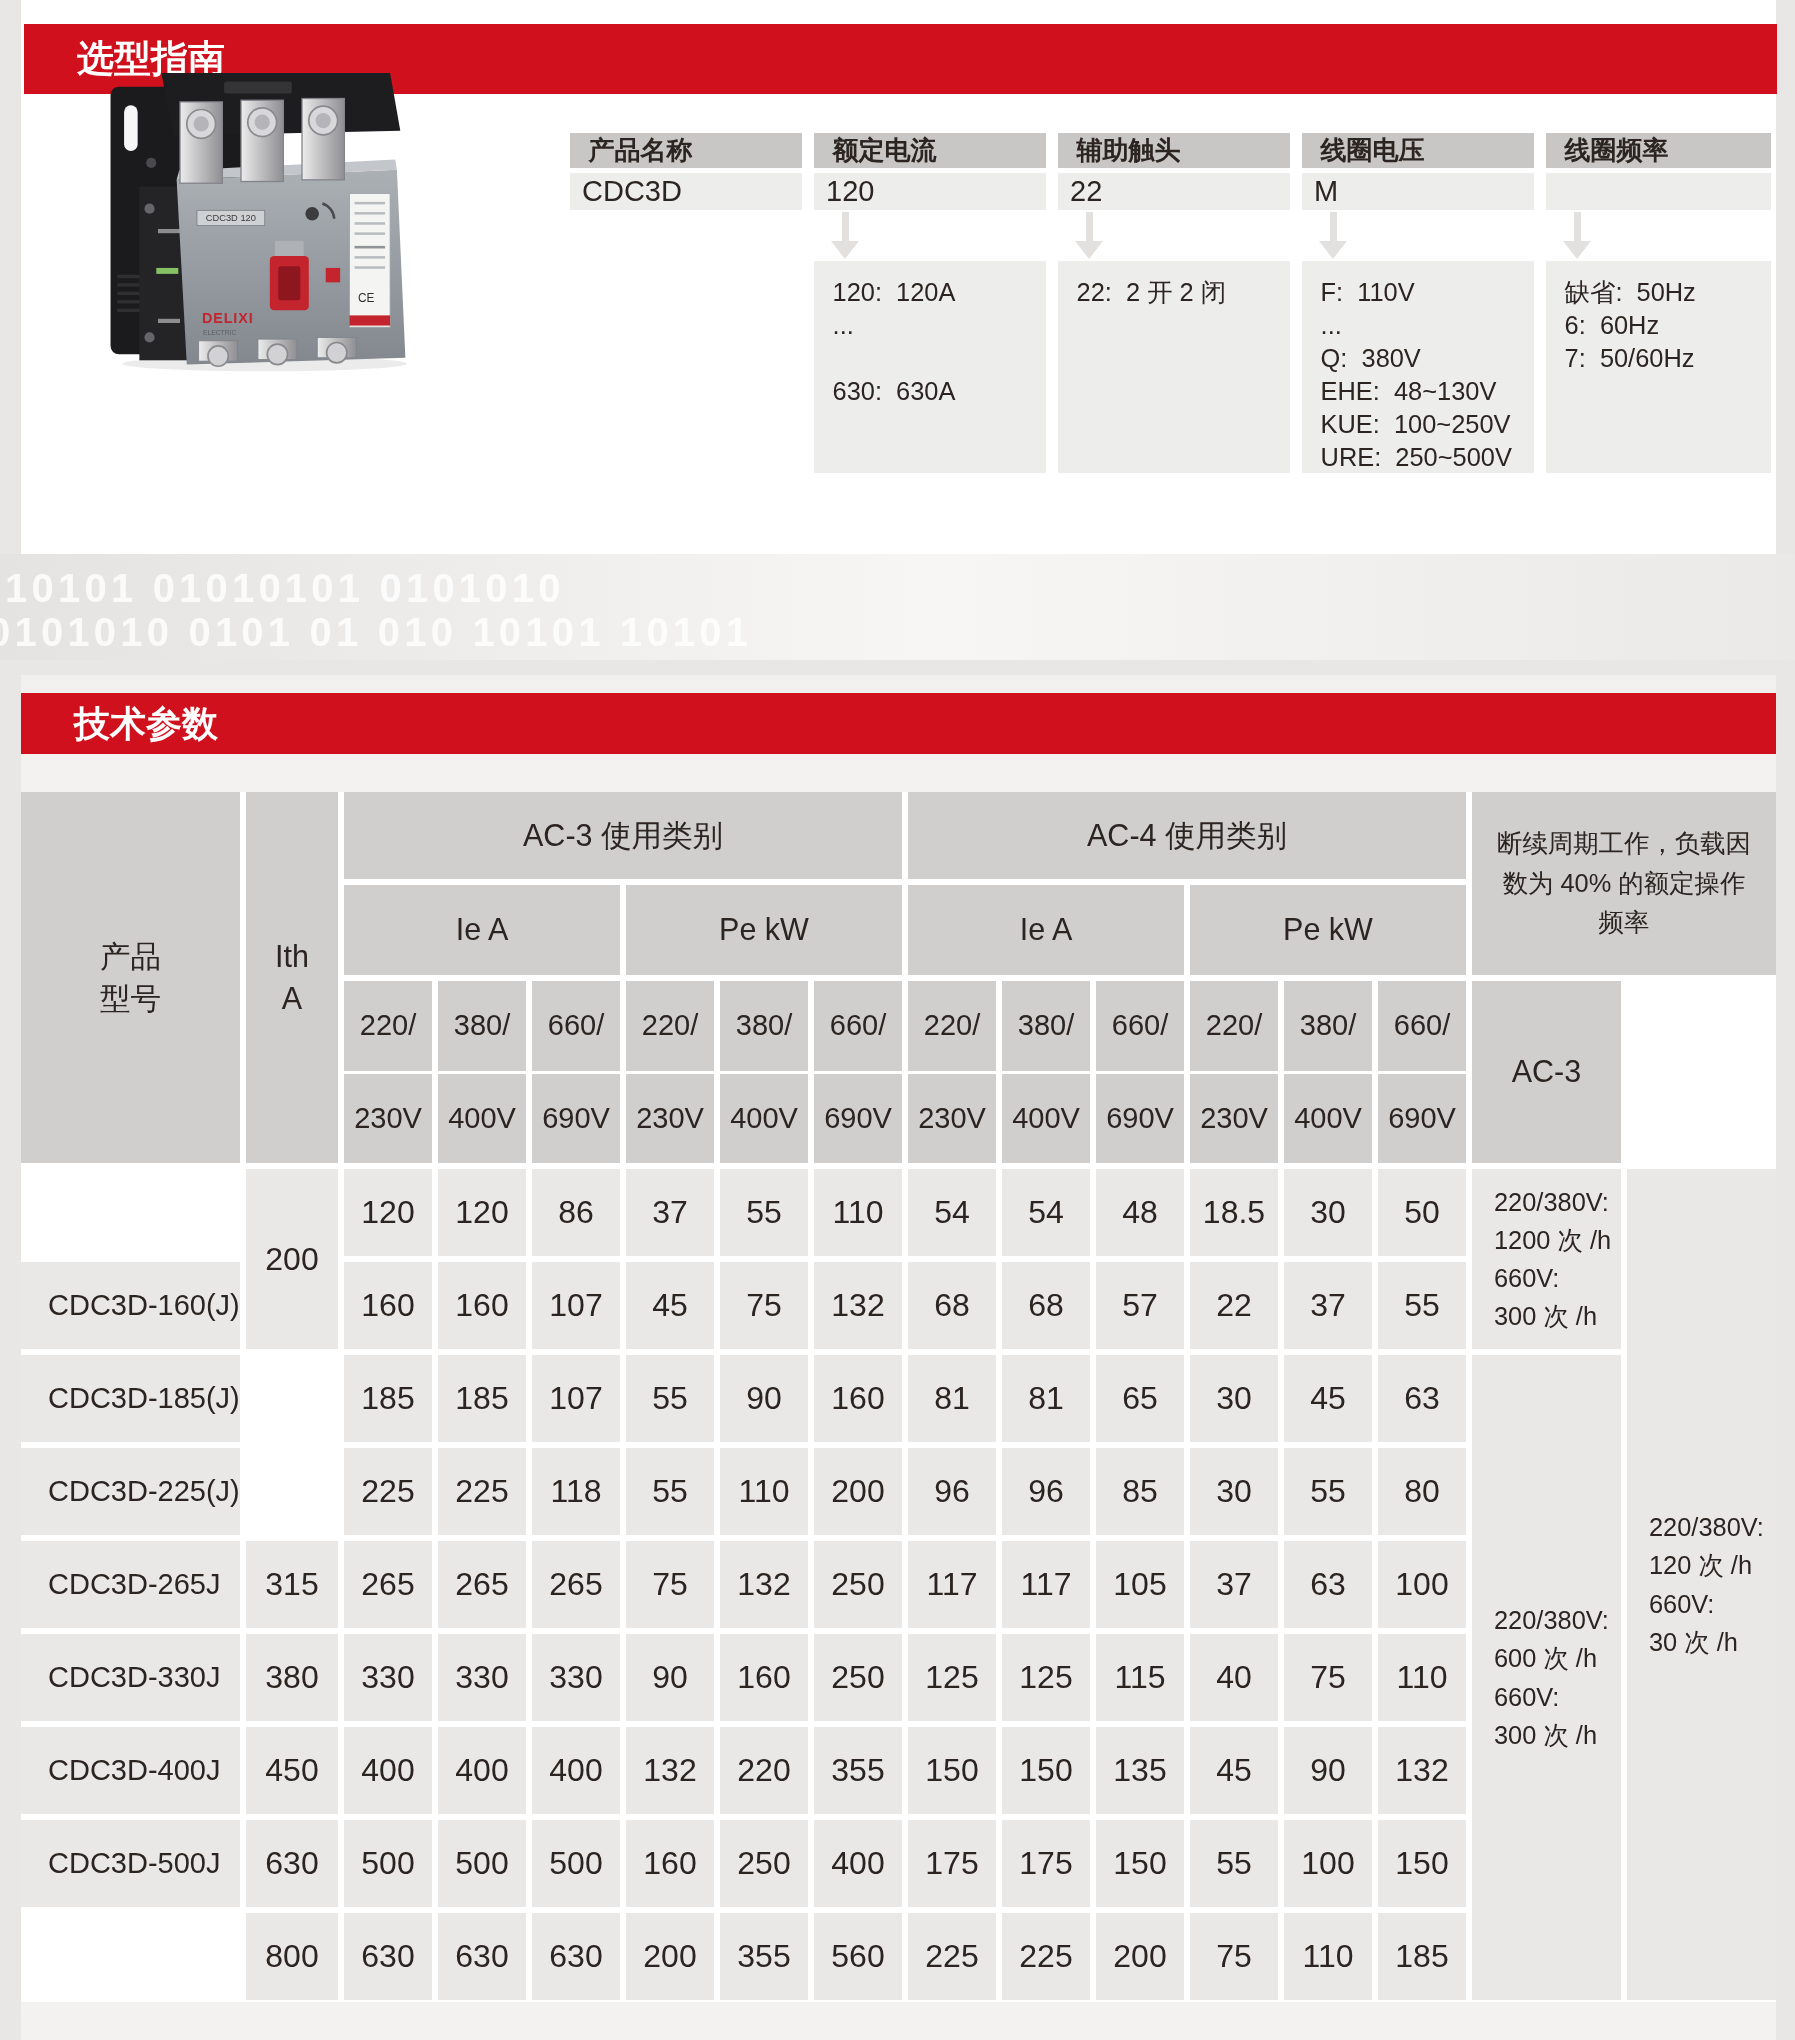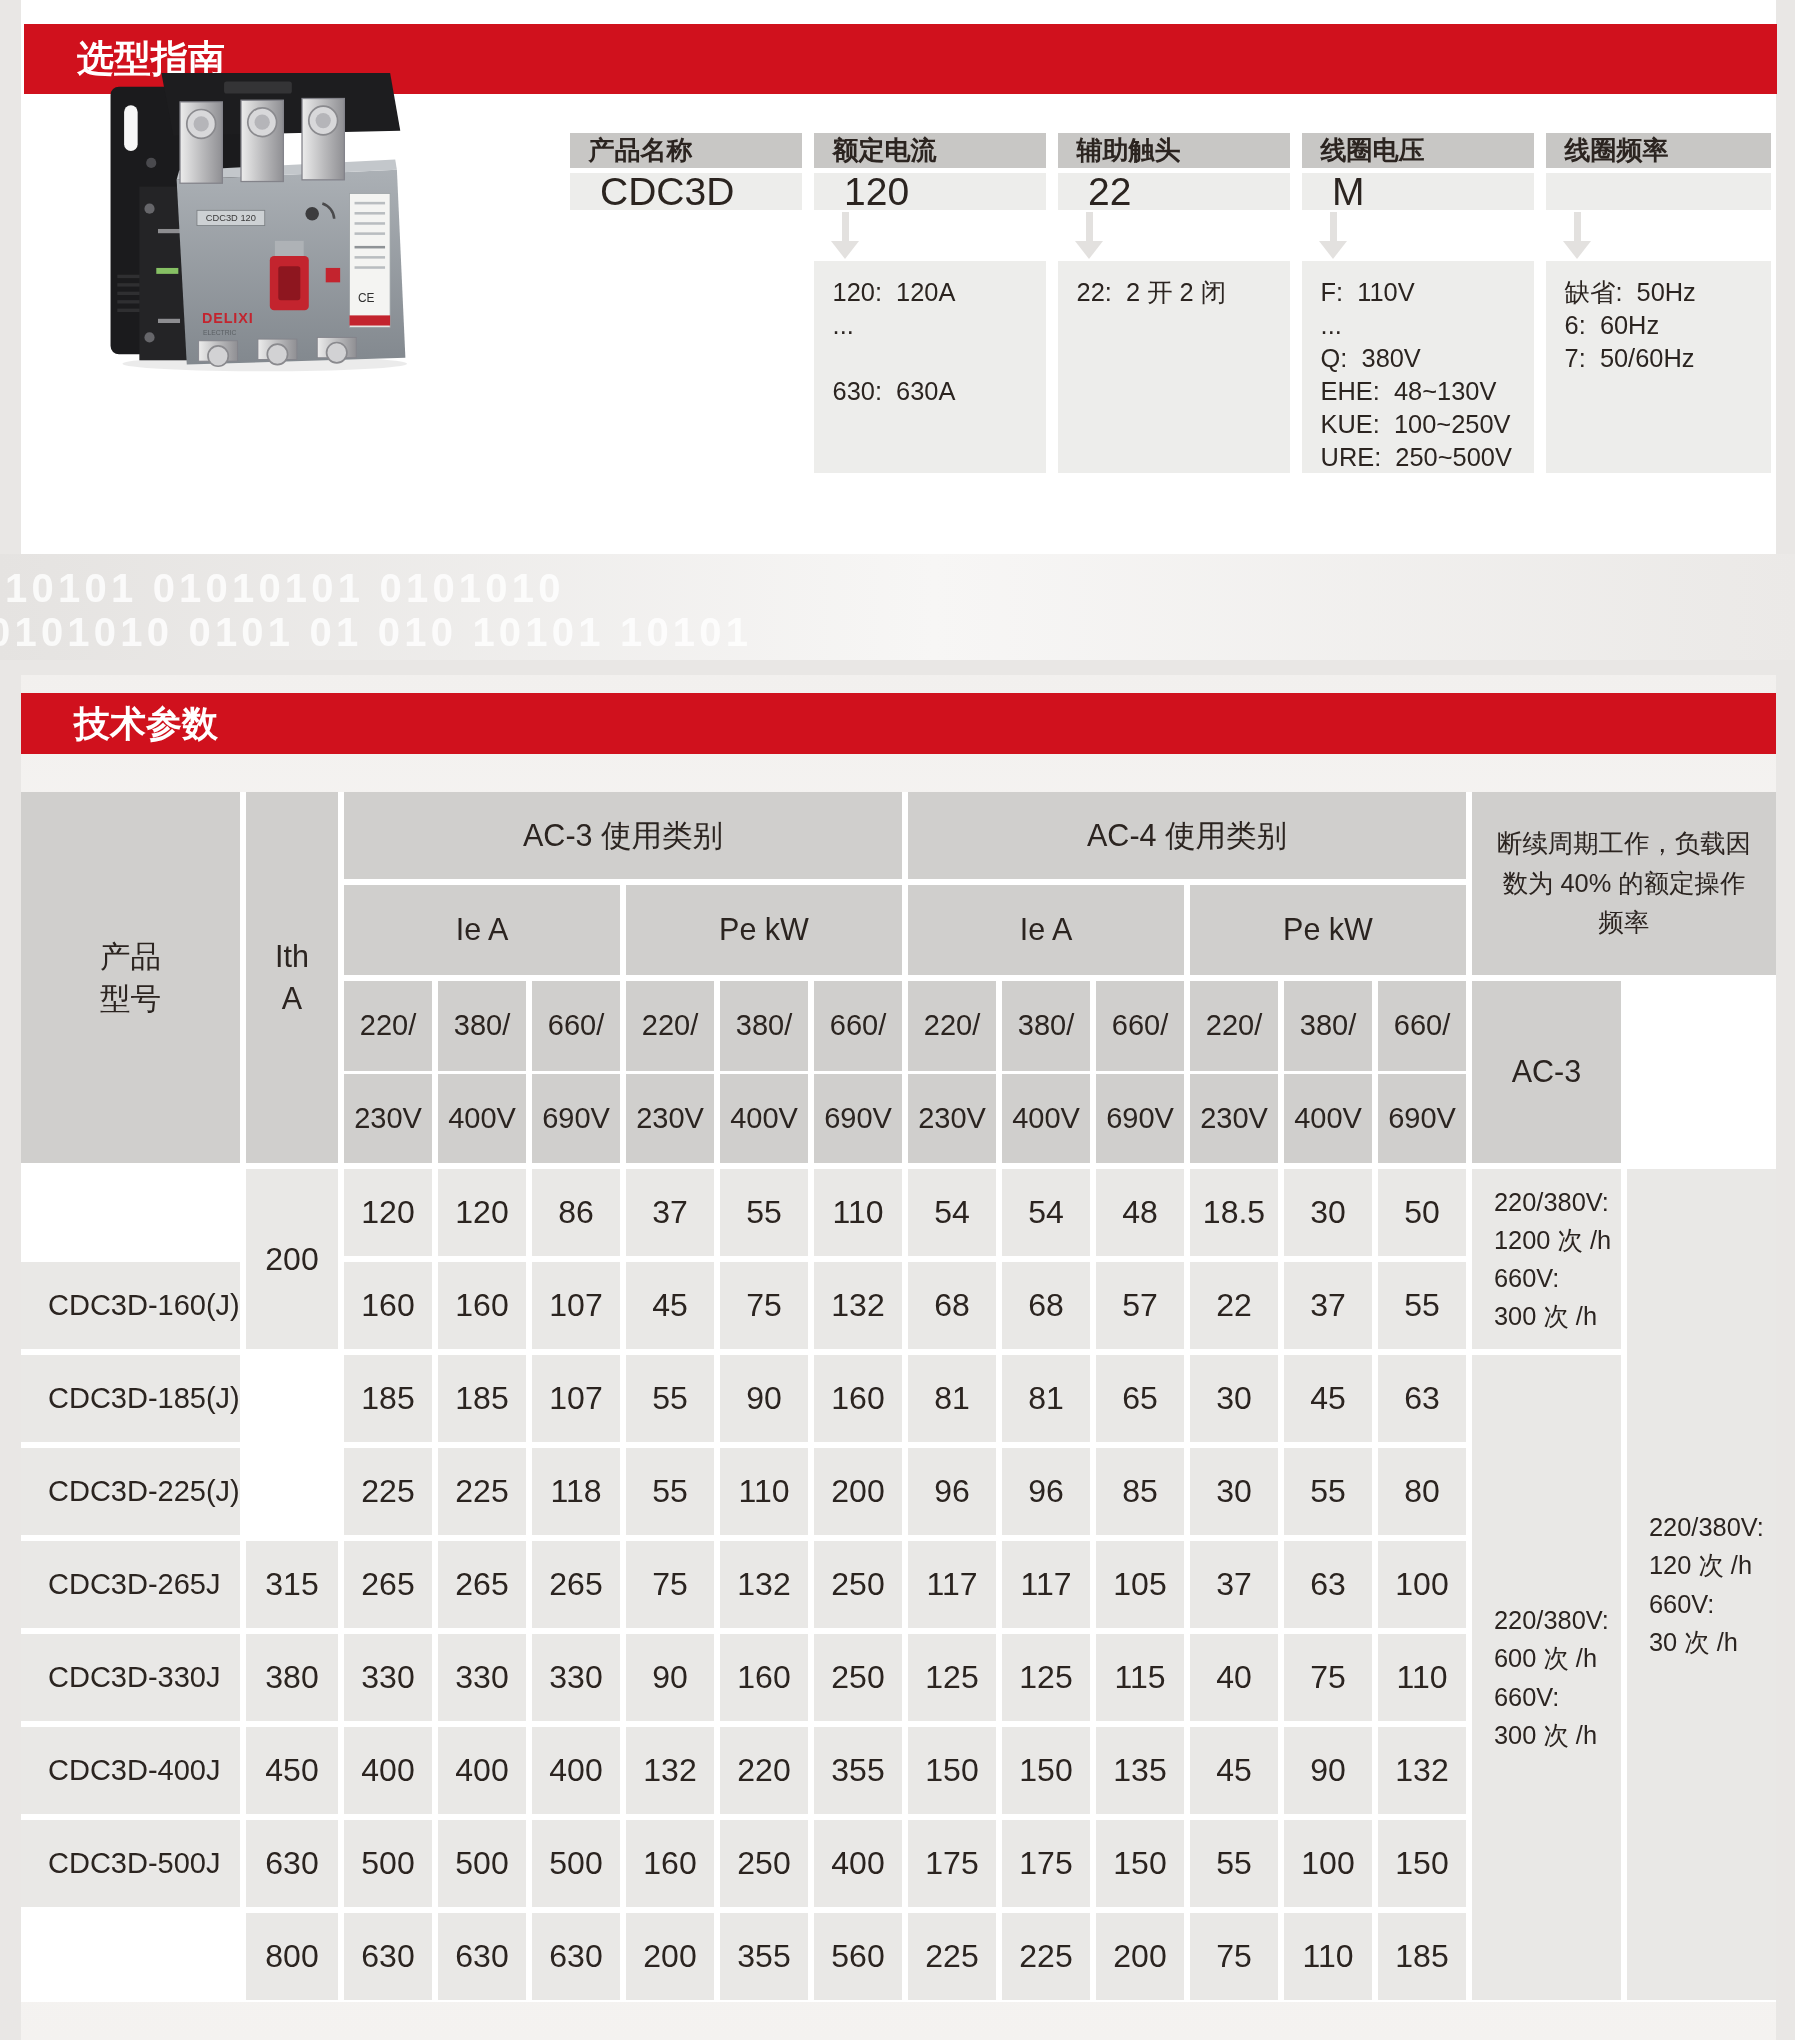--- a/index.html
+++ b/index.html
@@ -19,22 +19,22 @@
   .band .wm{position:absolute;color:rgba(255,255,255,0.8);font-weight:bold;
     font-size:40px;letter-spacing:4.2px;white-space:nowrap;}
   .banner{background:#d0111d;color:#ffffff;font-weight:bold;
     box-sizing:border-box;padding-left:53px;}
   #banner1{left:24px;top:24px;width:1753px;height:70px;font-size:37px;line-height:70px;}
   #banner2{left:21px;top:693px;width:1755px;height:61px;font-size:36px;line-height:61px;}
 
   
   .sel-h{top:133px;height:35px;background:#c8c7c5;font-size:26px;font-weight:700;
     line-height:35px;padding-left:18.6px;box-sizing:border-box;}
-  .sel-v{top:173px;height:37px;background:#ededeb;font-size:39px;line-height:37px;
-    padding-left:30px;box-sizing:border-box;}
+  .sel-v{top:173px;height:37px;background:#ededeb;font-size:29px;line-height:37px;
+    padding-left:12px;box-sizing:border-box;}
   .sel-d{top:261px;height:212px;background:#ededeb;font-size:25.4px;line-height:1.3;
     padding:15.3px 8.5px 0 18.6px;box-sizing:border-box;white-space:pre-wrap;}
   .c1{left:570px;width:232px;} .c2{left:814px;width:232px;} .c3{left:1058px;width:232px;}
   .c4{left:1302px;width:232px;} .c5{left:1546px;width:225px;}
   .arrow{top:212px;width:29px;height:47px;}
   .arrow .stem{width:6.8px;height:29px;background:#e3e1df;margin:0 auto;}
   .arrow .head{width:0;height:0;border-left:14.4px solid transparent;
     border-right:14.4px solid transparent;border-top:18.6px solid #e3e1df;}
 
   

